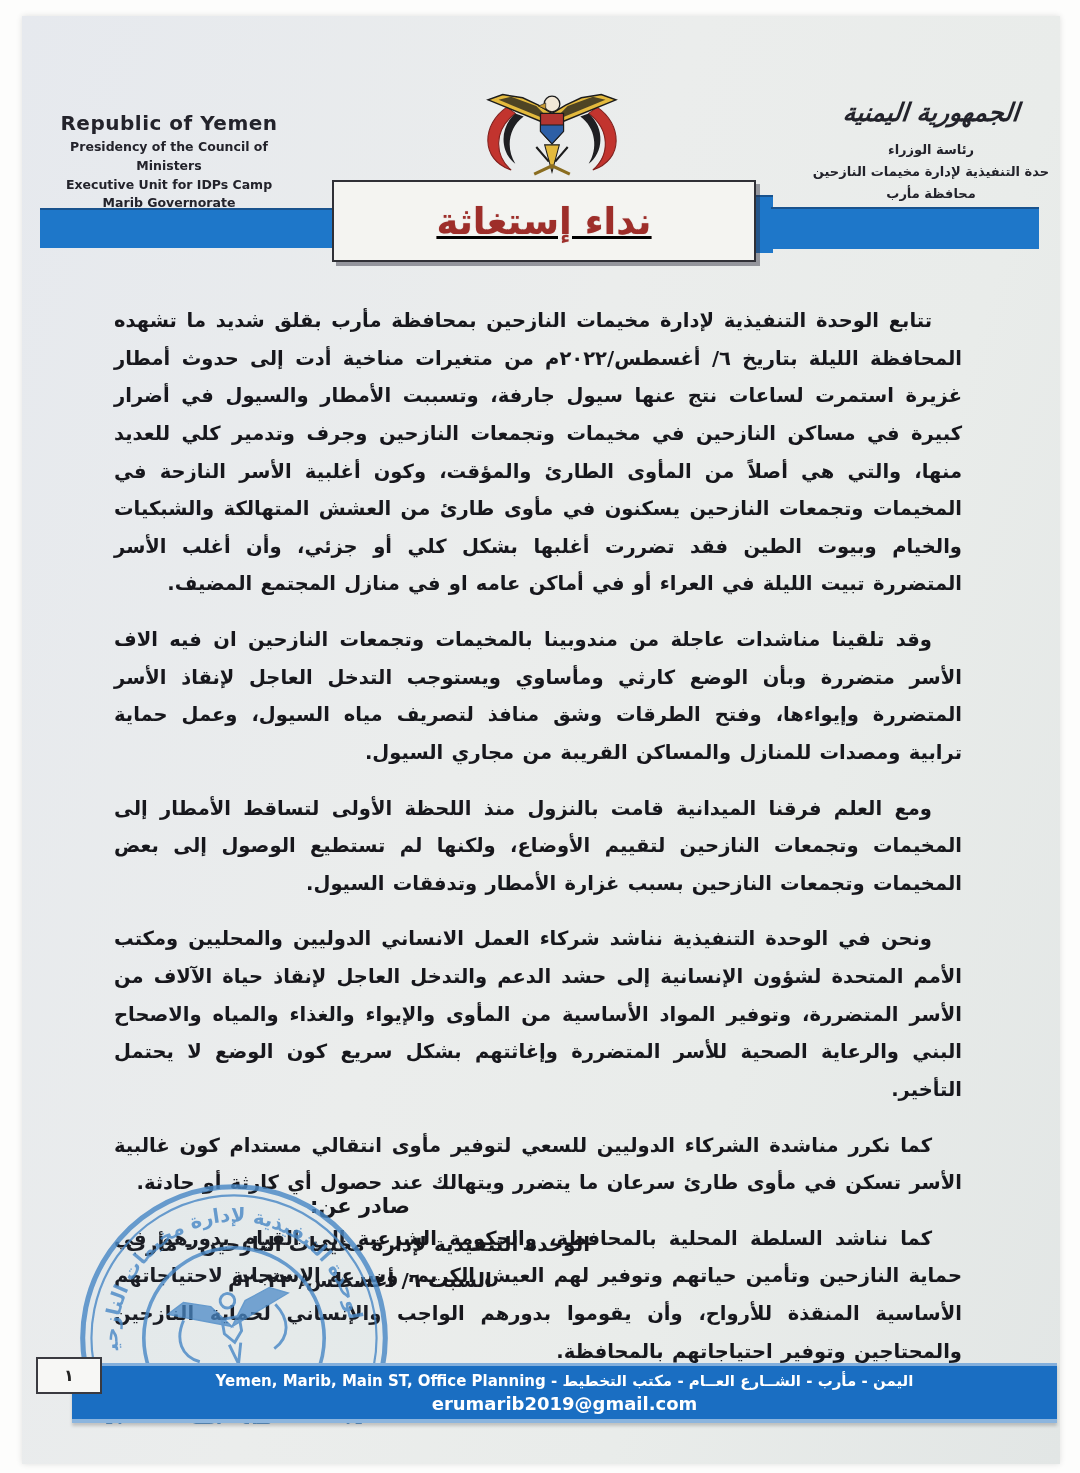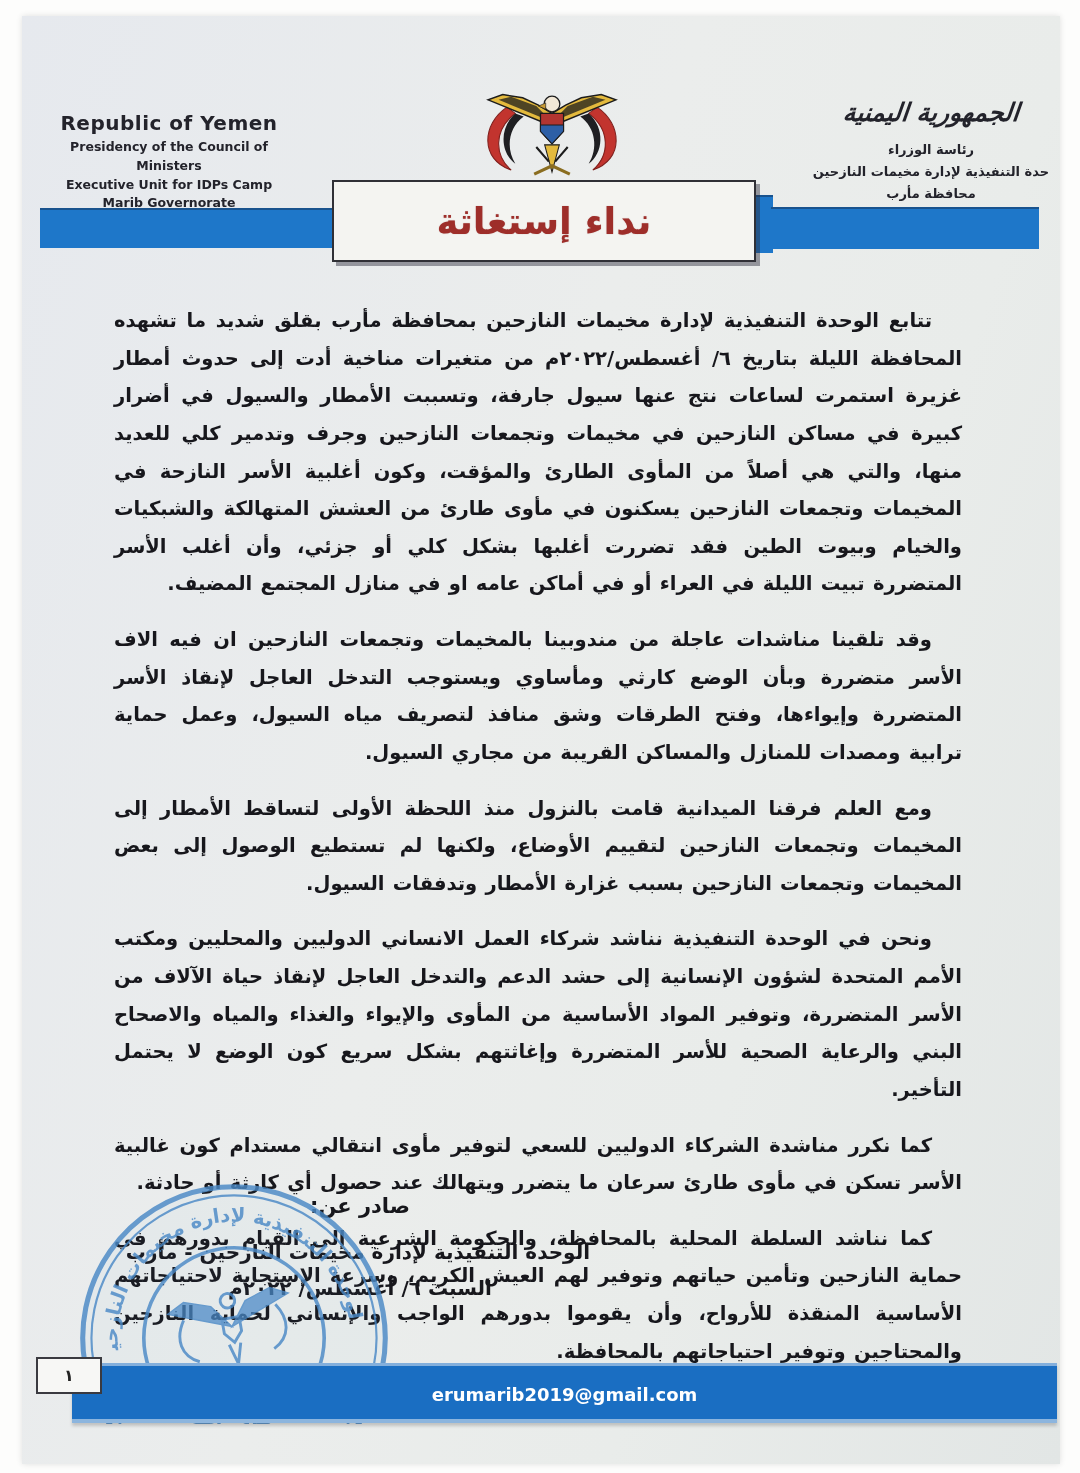--- a/index.html
+++ b/index.html
@@ -33,39 +33,39 @@
   
   .bar{position:absolute;background:#1e77c9;box-shadow:inset 0 2px 0 rgba(20,40,70,.45);}
   .bar-left{left:18px;top:192px;width:294px;height:40px;}
   .step-left{left:310px;top:184px;width:24px;height:52px;}
   .tab-right{left:729px;top:179px;width:22px;height:58px;}
   .bar-right{left:749px;top:191px;width:268px;height:42px;}
   .title-box{
     position:absolute;left:310px;top:164px;width:420px;height:78px;
     background:#f4f4f1;border:2px solid #303036;
     box-shadow:4px 4px 0 rgba(45,45,60,.45);
-    display:flex;align-items:center;justify-content:center;
+    display:flex;align-items:center;justify-content:center;text-decoration:underline;
   }
   .title-box .t{
     color:#9e2e2a;font-size:37px;font-weight:bold;direction:rtl;
     text-shadow:0 0 1px rgba(120,30,30,.4);
   }
   
   .body-text{
     position:absolute;left:92px;top:268px;width:848px;
     direction:rtl;text-align:justify;color:#17171c;
     font-size:19.5px;font-weight:bold;line-height:1.93;word-spacing:1.5px;
   }
   .body-text p{margin:18px 0 17px 0;text-indent:30px;}
   
   .sig{
     position:absolute;left:108px;top:1178px;width:460px;direction:rtl;
     text-align:center;color:#17171c;font-weight:bold;z-index:2;
   }
-  .sig .s1{font-size:21px;margin-bottom:22px;}
+  .sig .s1{font-size:21px;margin-bottom:14px;}
   .sig .s2{font-size:20px;margin-bottom:12px;white-space:nowrap;}
   .sig .s3{font-size:20px;}
   
   .stamp-wrap{
     position:absolute;left:52px;top:1162px;width:320px;height:246px;
     overflow:hidden;z-index:3;pointer-events:none;
   }
   .stamp-wrap svg{opacity:.82;transform:rotate(-10deg);}
   
   .footer-bar{
@@ -174,19 +174,20 @@
         <circle cx="110" cy="84" r="5" fill="none" stroke-width="2"></circle>
         <path d="M104,96 h12 v10 l-6,7 l-6,-7 z" fill="none" stroke-width="2"></path>
         <path d="M106,114 l4,14 l4,-14" fill="none" stroke-width="2"></path>
         <path d="M78,92 C70,104 72,116 84,122 M142,92 C150,104 148,116 136,122" fill="none" stroke-width="2"></path>
       </g>
       <text x="110" y="152" text-anchor="middle" fill="#4a89c6" font-size="13" font-weight="bold">م/مأرب</text>
     </svg>
   </div>
 
   <div class="footer-bar">
+    <div class="f1">اليمن - مأرب - الشــارع العــام - مكتب التخطيط - Yemen, Marib, Main ST, Office Planning</div>
     <div class="f2">erumarib2019@gmail.com</div>
   </div>
   <div class="page-num">
     <span>١</span>
   </div>
 
 </div>
 
 </body></html>

